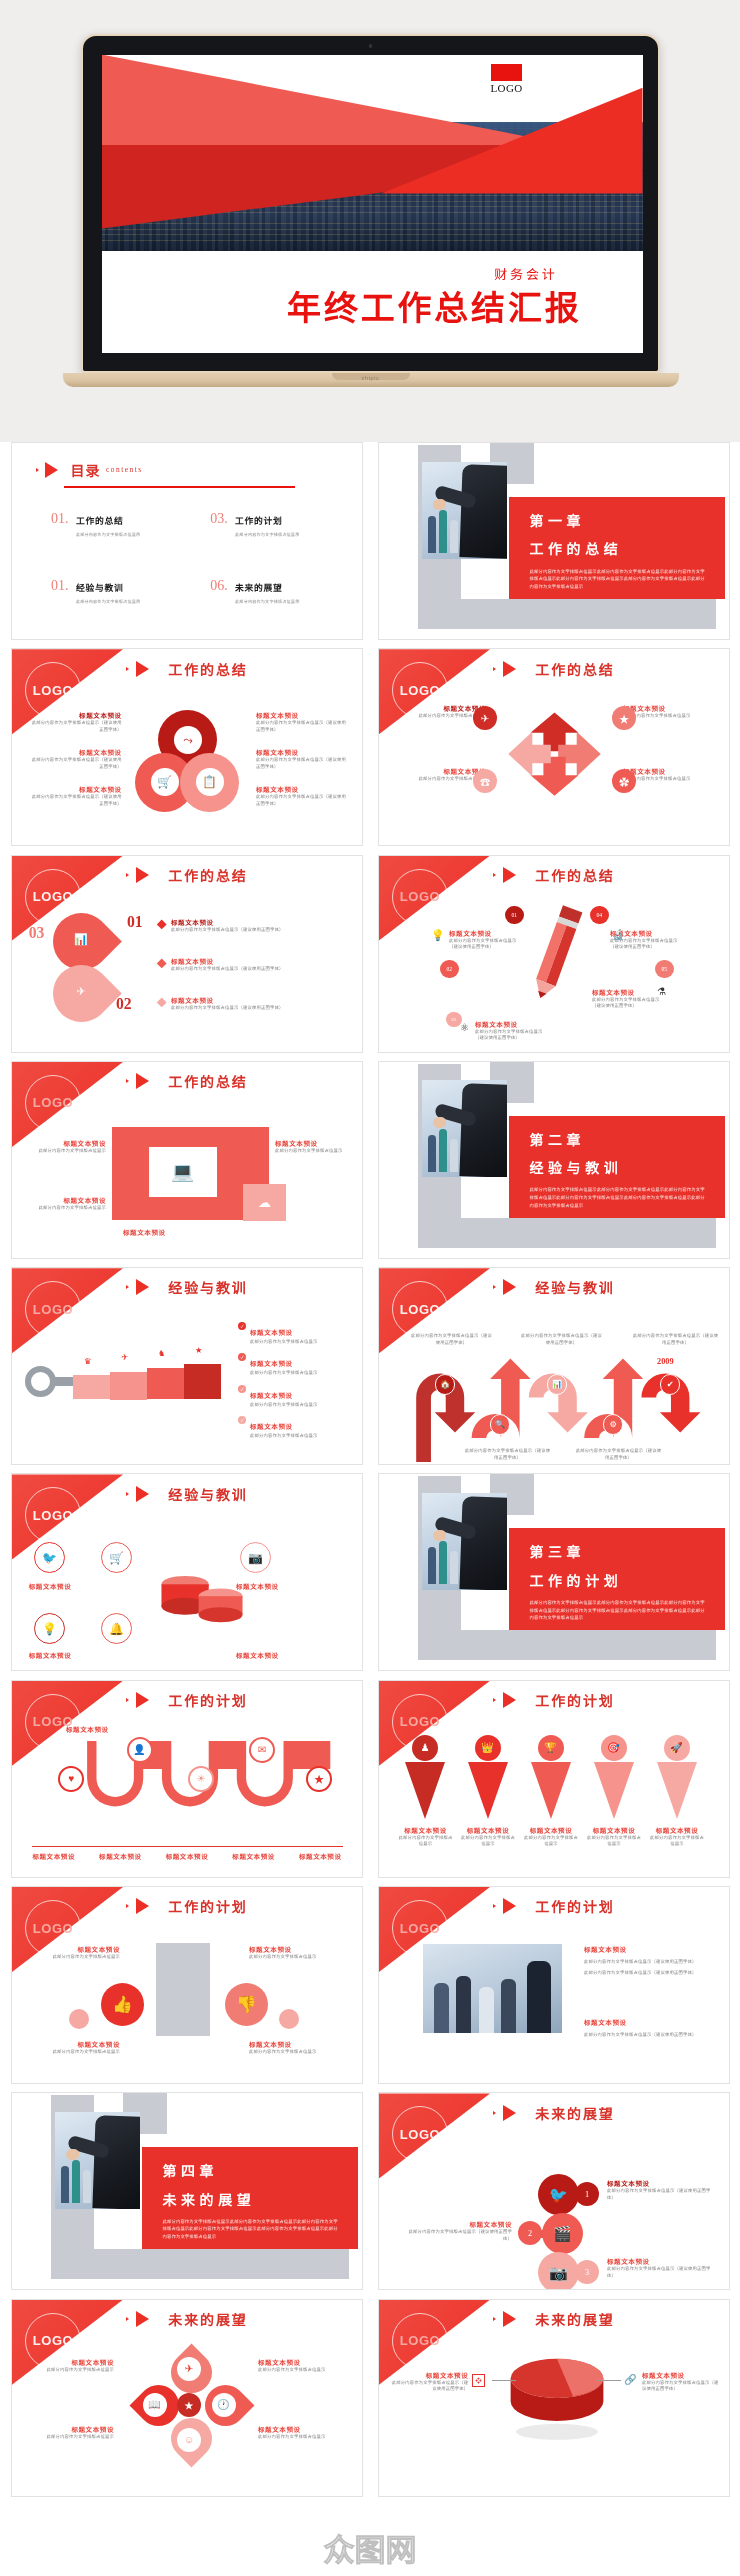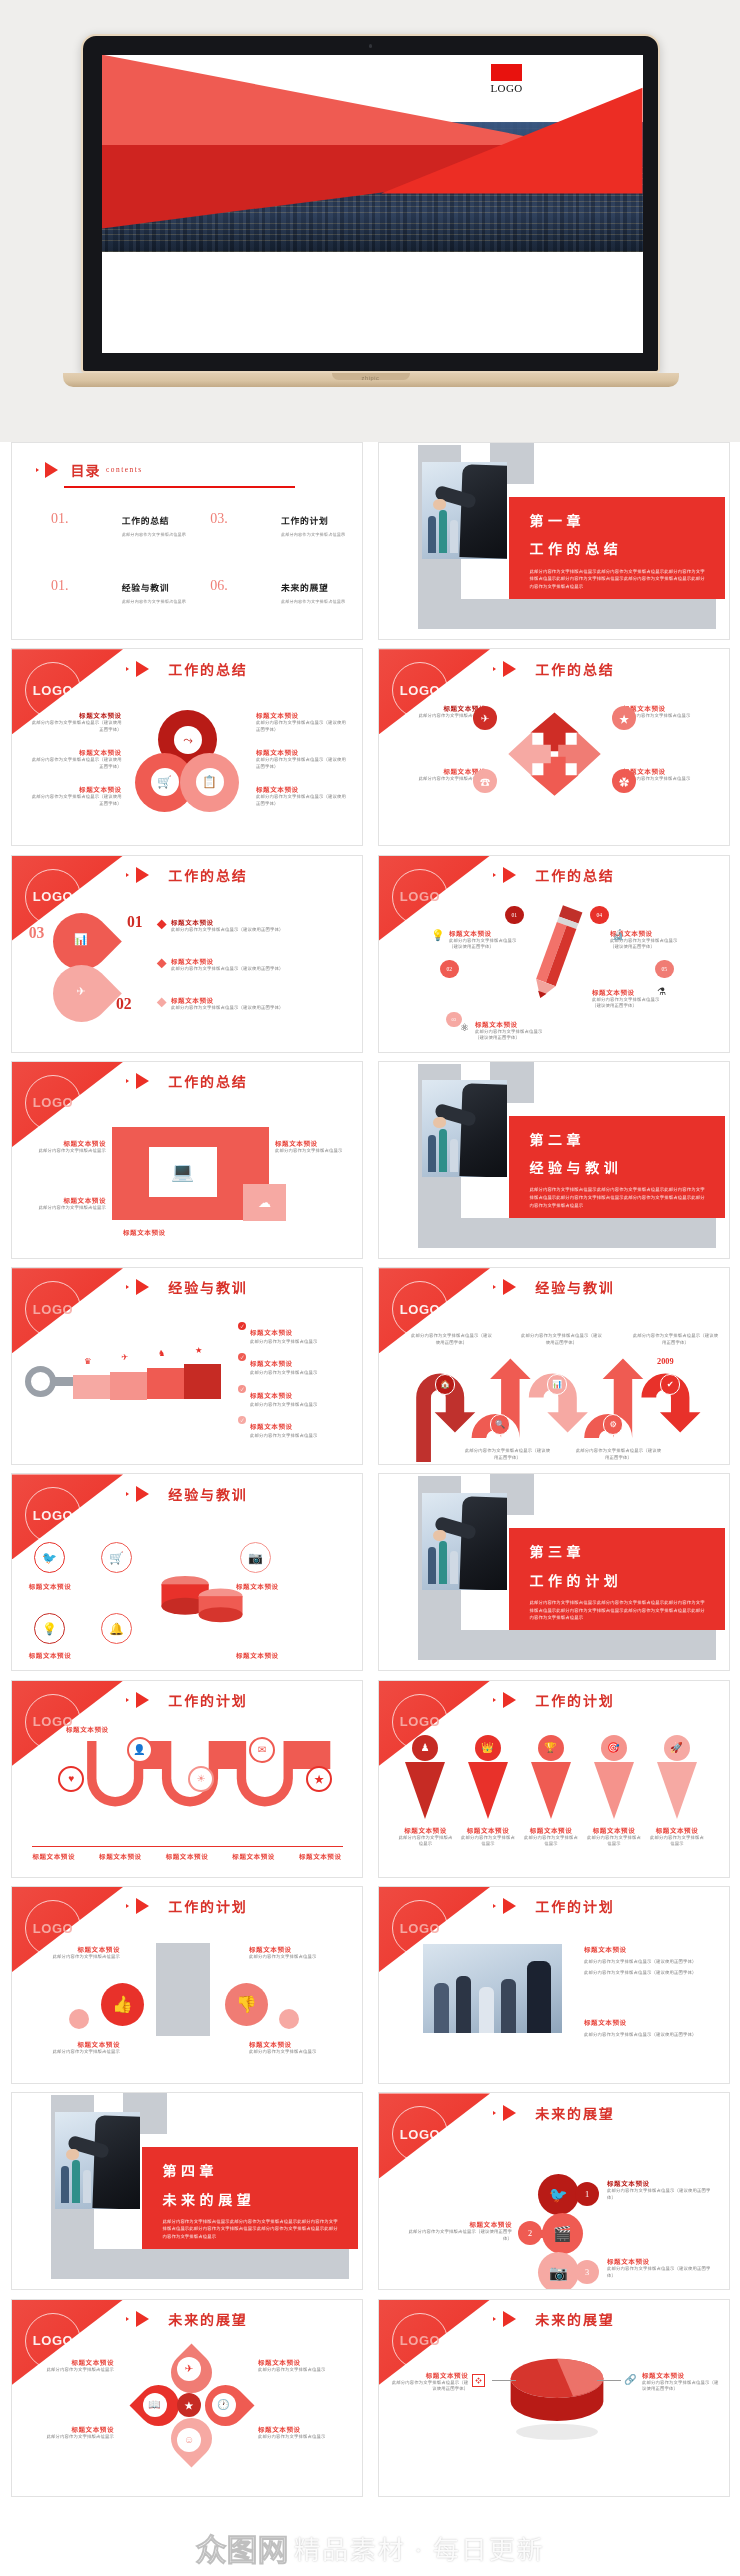--- a/index.html
+++ b/index.html
@@ -210,21 +210,21 @@
 
   
   .toc-head { position: absolute; left: 24px; top: 16.7px; display: flex; align-items: center; gap: 5.6px; }
   .toc-title { font-size: 14px; color: #d8322a; font-weight: bold; letter-spacing: 0.9px; }
   .toc-en { font-size: 7.4px; color: #d8322a; letter-spacing: 1.5px; font-family: "Liberation Serif", serif; }
   .toc-rule { position: absolute; left: 52px; top: 43px; width: 231px; height: 1.9px; background: #e8120e; }
   .toc-grid {
     position: absolute; left: 39px; top: 68px; right: 16.7px;
     display: grid; grid-template-columns: 1fr 1fr; gap: 41px 24px;
   }
-  .toc-item { display: flex; gap: 7.4px; align-items: flex-start; justify-content: space-between; }
+  .toc-item { display: flex; gap: 7.4px; align-items: flex-start; }
   .toc-num { font-size: 14px; color: #ef8078; font-family: "Liberation Serif", serif; }
   .toc-h { font-size: 8.8px; color: #1a1a1a; font-weight: bold; letter-spacing: 0.7px; }
   .toc-d { font-size: 4.1px; color: #8a8a8a; margin-top: 2.8px; letter-spacing: 0.2px; }
 
   
   .ch-gray-a { position: absolute; left: 39px; top: 1.9px; width: 43px; height: 183px; background: #c8ccd2; }
   .ch-gray-b { position: absolute; left: 111px; top: 0; width: 44px; height: 41px; background: #c8ccd2; }
   .ch-gray-c { position: absolute; left: 39px; top: 156px; right: 13px; height: 30px; background: #c8ccd2; }
   .ch-photo {
     position: absolute; left: 43px; top: 18.5px; width: 85px; height: 97px;
@@ -342,20 +342,24 @@
       <div class="laptop-lid">
         <div class="laptop-cam"></div>
         <div class="screen">
           <div class="cover">
             <div class="cover-photo"></div>
             <div class="cover-red-tri"></div>
             <div class="cover-right-tri"></div>
             <div class="cover-logo">
               <div class="cover-logo-box"></div>
               <div class="cover-logo-text">LOGO</div>
+            </div>
+            <div class="cover-title-band">
+              <div class="cover-sub">财务会计</div>
+              <div class="cover-main">年终工作总结汇报</div>
             </div>
           </div>
         </div>
       </div>
       <div class="laptop-base"></div>
       <div class="laptop-notch"></div>
       <div class="laptop-brand">zhipic</div>
     </div>
   </div>
 
@@ -1036,18 +1040,17 @@
         <div class="ttl">标题文本预设</div>
         <div class="body-txt">此部分内容作为文字排版占位显示（建议使用正图字体）</div>
       </div>
     </div>
 
   </div>
 
   <div class="watermark">
     <div class="wm-row">
       <span class="wm-ch">众图网</span>
-      <span class="wm-text">精品素材 · 每日更新</span>
     </div>
   </div>
 
 </div>
 
 
 </body></html>

